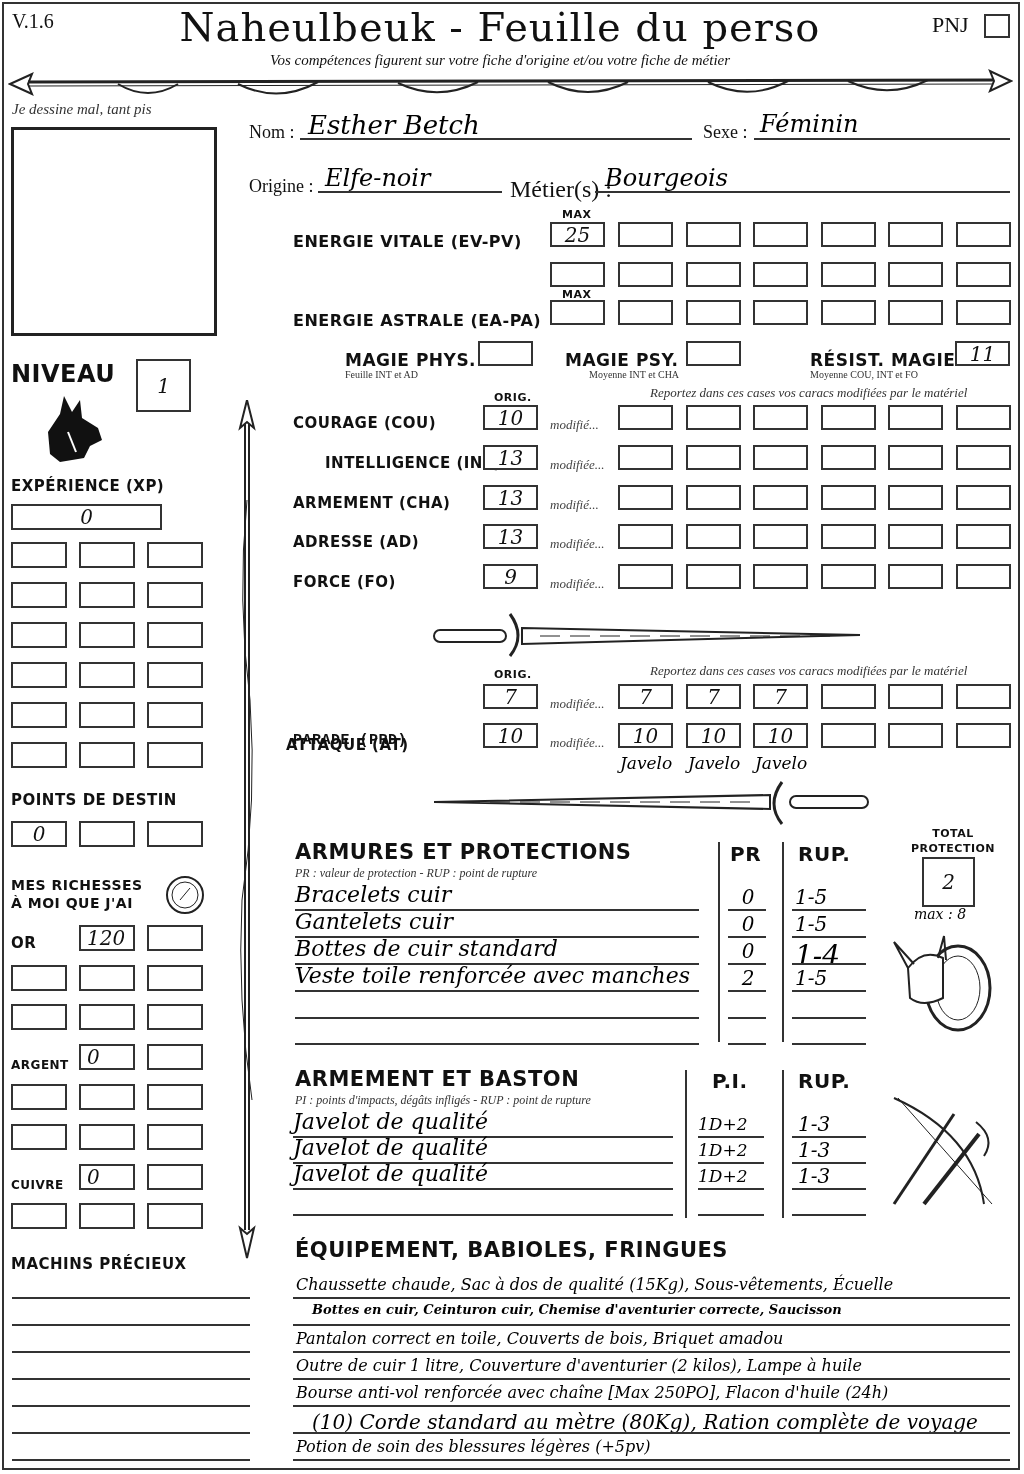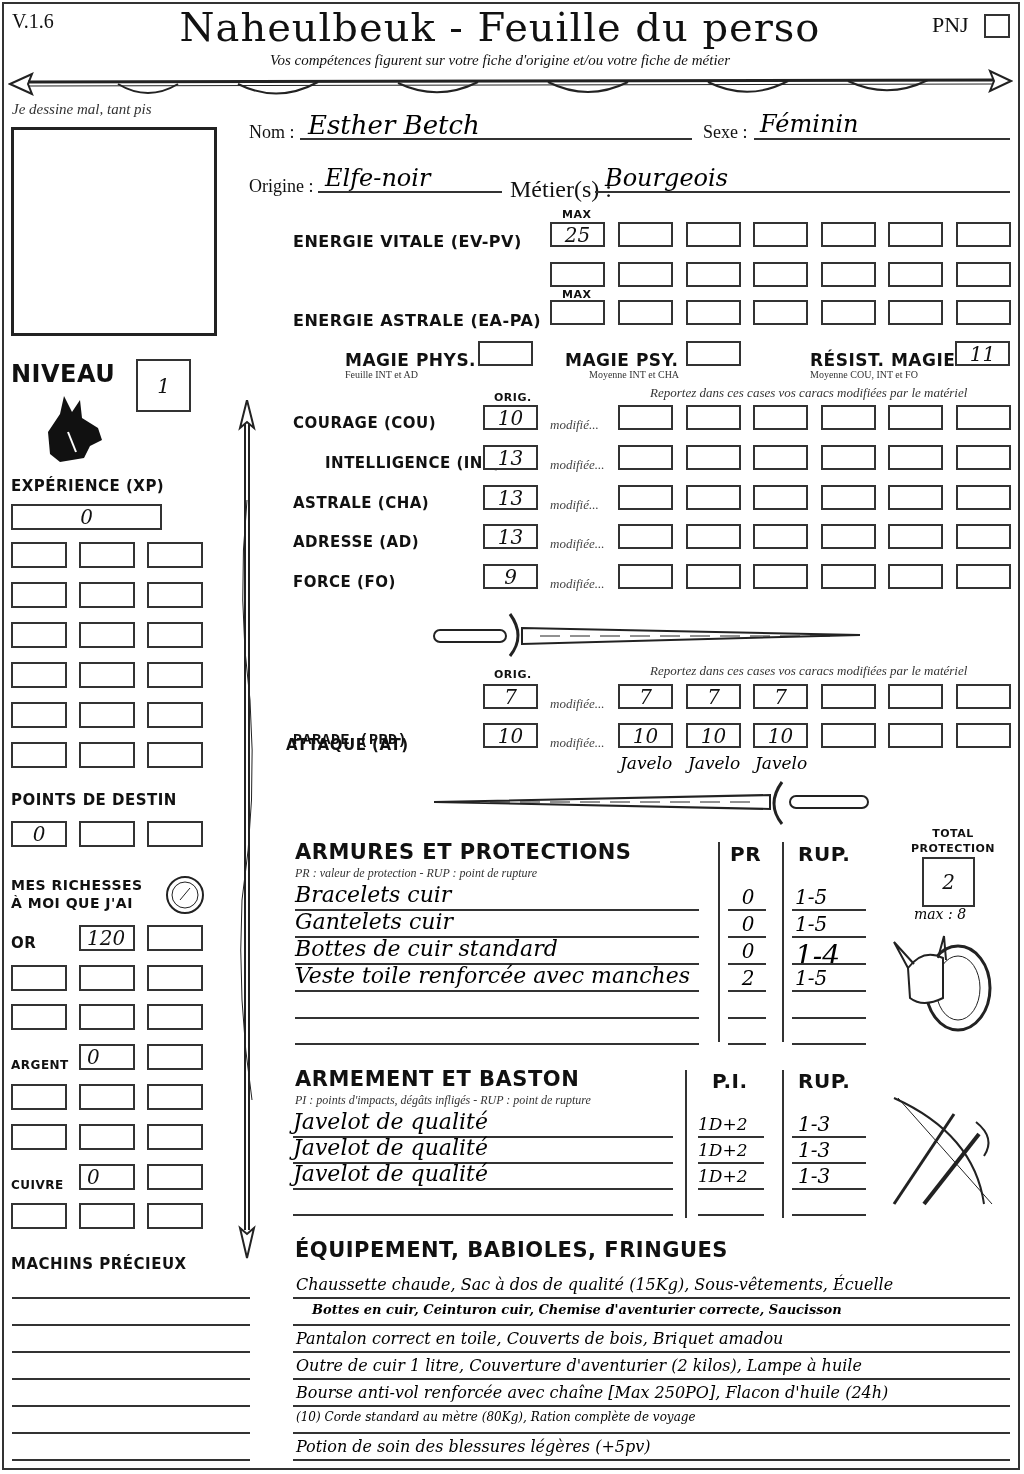--- a/index.html
+++ b/index.html
@@ -201,21 +201,21 @@
 <div class="box" style="left:956px;top:405px;width:55px;height:25px;"></div>
 <div class="abs lbl" style="left:293px;top:454px;font-size:15px;margin-left:32px;">INTELLIGENCE (INT)</div>
 <div class="box" style="left:483px;top:445px;width:55px;height:25px;">13</div>
 <div class="mod" style="left:550px;top:457px;">modifiée...</div>
 <div class="box" style="left:618px;top:445px;width:55px;height:25px;"></div>
 <div class="box" style="left:686px;top:445px;width:55px;height:25px;"></div>
 <div class="box" style="left:753px;top:445px;width:55px;height:25px;"></div>
 <div class="box" style="left:821px;top:445px;width:55px;height:25px;"></div>
 <div class="box" style="left:888px;top:445px;width:55px;height:25px;"></div>
 <div class="box" style="left:956px;top:445px;width:55px;height:25px;"></div>
-<div class="abs lbl" style="left:293px;top:494px;font-size:15px;">ASTRALE (CHA)</div>
+<div class="abs lbl" style="left:293px;top:494px;font-size:15px;">ARMEMENT (CHA)</div>
 <div class="box" style="left:483px;top:485px;width:55px;height:25px;">13</div>
 <div class="mod" style="left:550px;top:497px;">modifié...</div>
 <div class="box" style="left:618px;top:485px;width:55px;height:25px;"></div>
 <div class="box" style="left:686px;top:485px;width:55px;height:25px;"></div>
 <div class="box" style="left:753px;top:485px;width:55px;height:25px;"></div>
 <div class="box" style="left:821px;top:485px;width:55px;height:25px;"></div>
 <div class="box" style="left:888px;top:485px;width:55px;height:25px;"></div>
 <div class="box" style="left:956px;top:485px;width:55px;height:25px;"></div>
 <div class="abs lbl" style="left:293px;top:533px;font-size:15px;">ADRESSE (AD)</div>
 <div class="box" style="left:483px;top:524px;width:55px;height:25px;">13</div>
@@ -368,16 +368,16 @@
 <div class="abs hand" style="left:296px;top:1275px;font-size:16px;white-space:nowrap;">Chaussette chaude, Sac à dos de qualité (15Kg), Sous-vêtements, Écuelle</div>
 <div class="line" style="left:293px;top:1297px;width:717px;"></div>
 <div class="abs hand" style="left:312px;top:1302px;font-size:13px;white-space:nowrap;font-weight:bold;">Bottes en cuir, Ceinturon cuir, Chemise d'aventurier correcte, Saucisson</div>
 <div class="line" style="left:293px;top:1324px;width:717px;"></div>
 <div class="abs hand" style="left:296px;top:1329px;font-size:16px;white-space:nowrap;">Pantalon correct en toile, Couverts de bois, Briquet amadou</div>
 <div class="line" style="left:293px;top:1351px;width:717px;"></div>
 <div class="abs hand" style="left:296px;top:1356px;font-size:16px;white-space:nowrap;">Outre de cuir 1 litre, Couverture d'aventurier (2 kilos), Lampe à huile</div>
 <div class="line" style="left:293px;top:1378px;width:717px;"></div>
 <div class="abs hand" style="left:296px;top:1383px;font-size:16px;white-space:nowrap;">Bourse anti-vol renforcée avec chaîne [Max 250PO], Flacon d'huile (24h)</div>
 <div class="line" style="left:293px;top:1405px;width:717px;"></div>
-<div class="abs hand" style="left:296px;top:1410px;font-size:12px;white-space:nowrap;">(10) Corde standard au mètre (80Kg), Ration complète de voyage</div>
+<div class="abs hand" style="left:312px;top:1410px;font-size:20px;white-space:nowrap;">(10) Corde standard au mètre (80Kg), Ration complète de voyage</div>
 <div class="line" style="left:293px;top:1432px;width:717px;"></div>
 <div class="abs hand" style="left:296px;top:1437px;font-size:16px;white-space:nowrap;">Potion de soin des blessures légères (+5pv)</div>
 <div class="line" style="left:293px;top:1459px;width:717px;"></div>
 
 </body></html>

